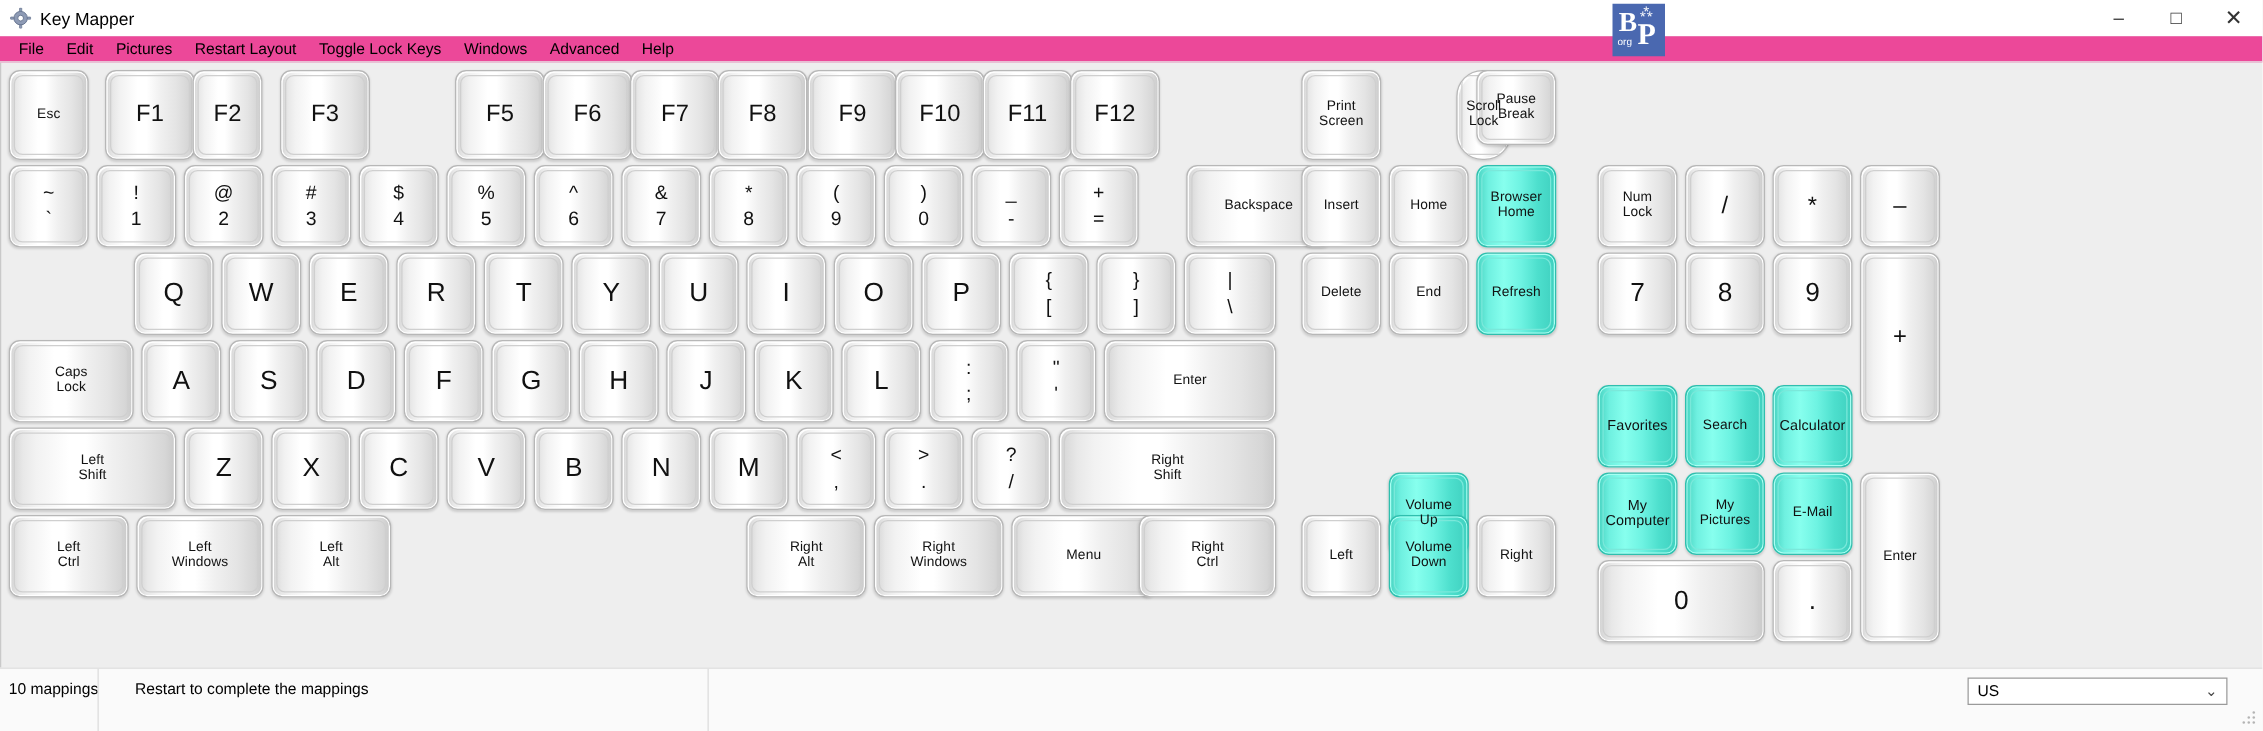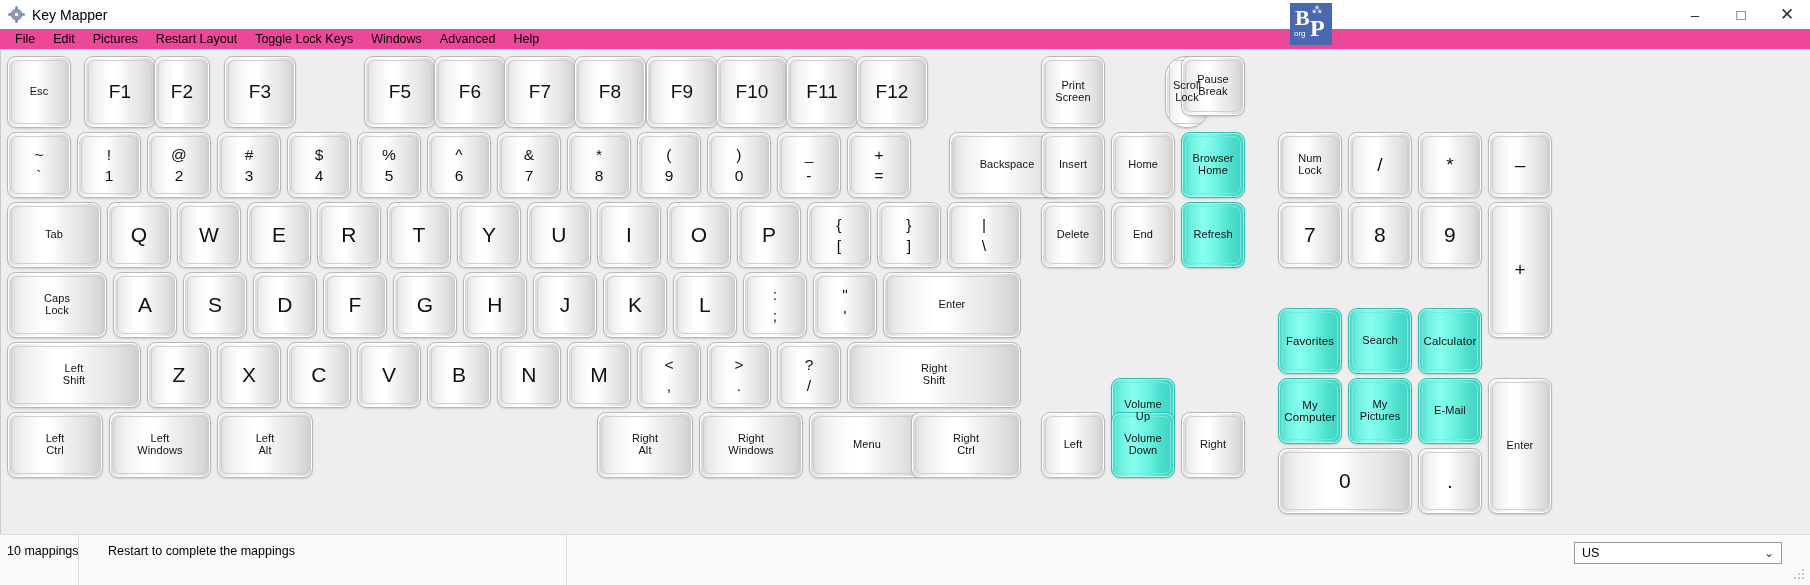--- a/index.html
+++ b/index.html
@@ -425,24 +425,20 @@
         <div class="lbl">/</div>
       </div>
       <div class="key s-lg" style="left: 1417px; top: 82px; width: 64px; height: 66px;">
         <div class="inner"></div>
         <div class="lbl">*</div>
       </div>
       <div class="key s-lg" style="left: 1487px; top: 82px; width: 64px; height: 66px;">
         <div class="inner"></div>
         <div class="lbl">–</div>
       </div>
-      <div class="key s-sm" style="left: 6px; top: 152px; width: 94px; height: 66px;">
-        <div class="inner"></div>
-        <div class="lbl">Tab</div>
-      </div>
       <div class="key s-xl" style="left: 106px; top: 152px; width: 64px; height: 66px;">
         <div class="inner"></div>
         <div class="lbl">Q</div>
       </div>
       <div class="key s-xl" style="left: 176px; top: 152px; width: 64px; height: 66px;">
         <div class="inner"></div>
         <div class="lbl">W</div>
       </div>
       <div class="key s-xl" style="left: 246px; top: 152px; width: 64px; height: 66px;">
         <div class="inner"></div>

